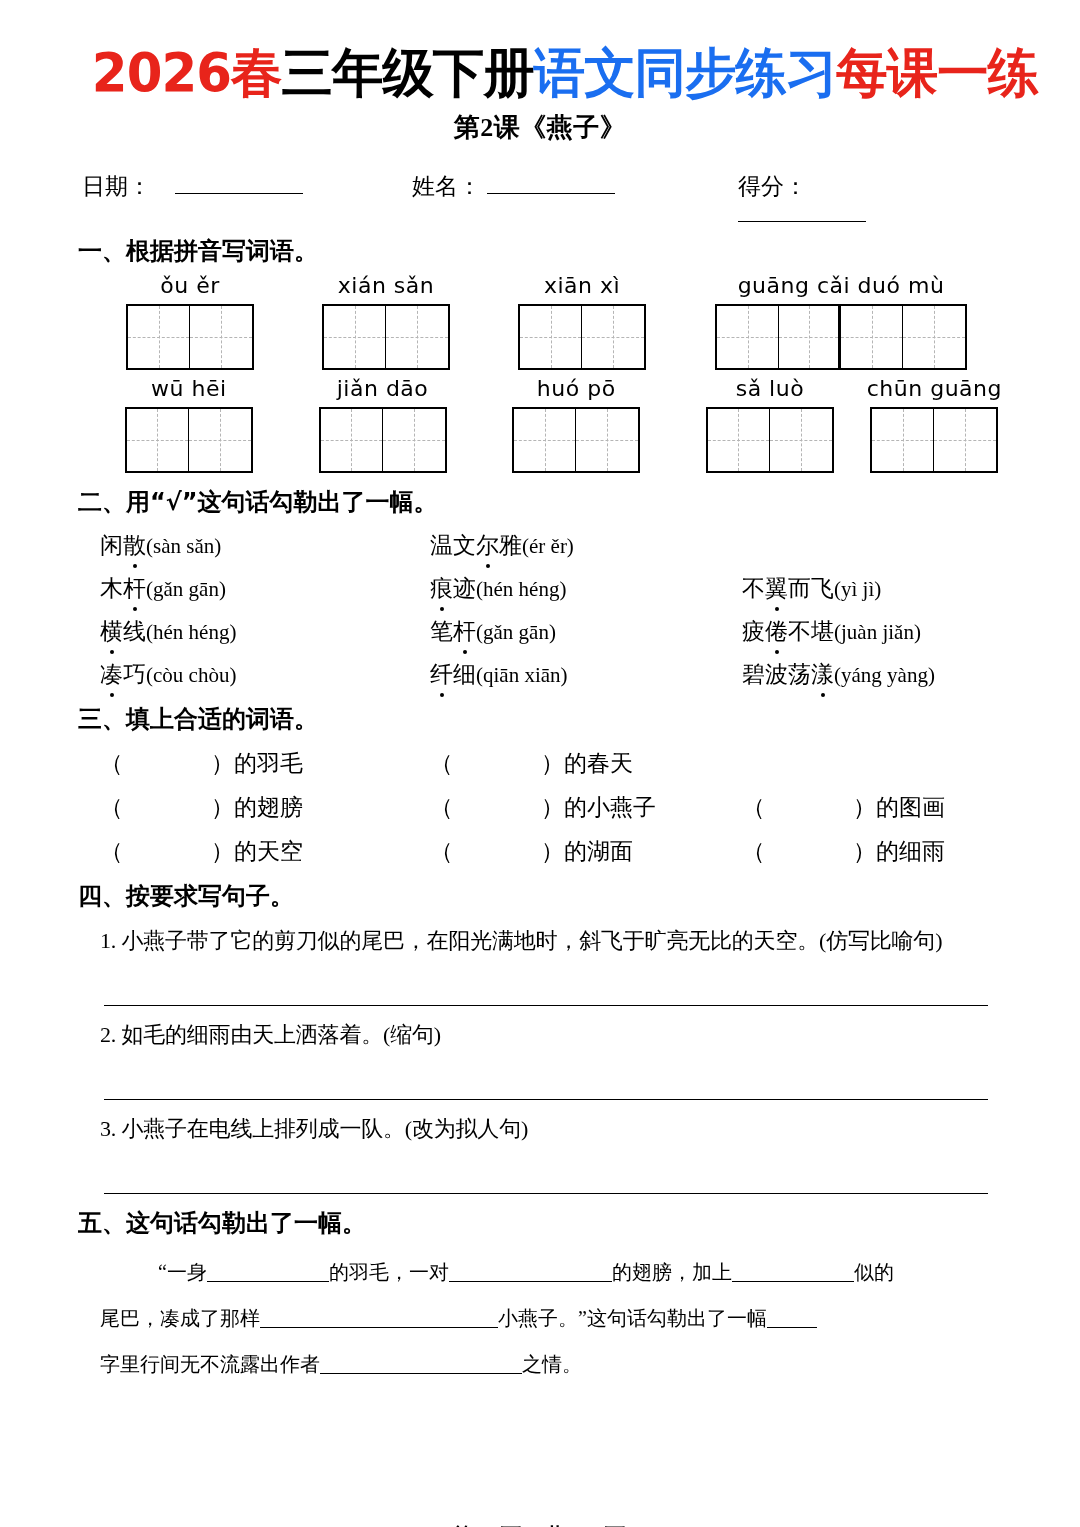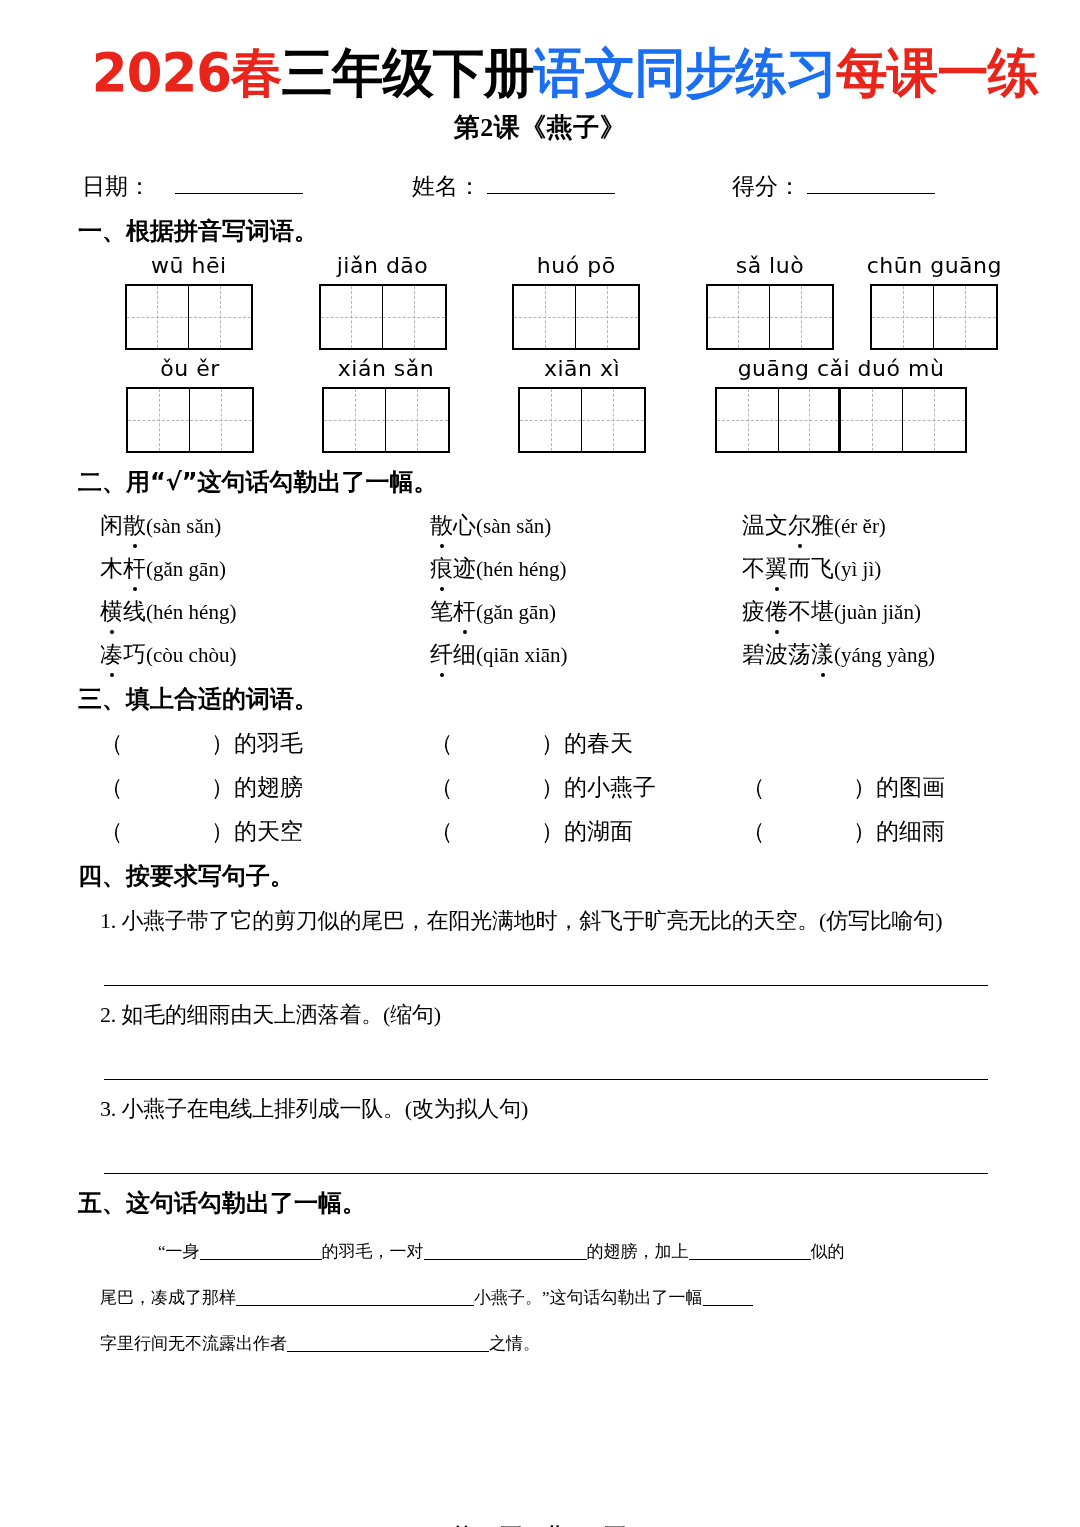--- a/index.html
+++ b/index.html
@@ -46,21 +46,21 @@
   
   .info-row {
     display: flex;
     margin-top: 26px;
     font-size: 23px;
     padding: 0 10px 0 4px;
   }
   .info-item { display: flex; align-items: baseline; white-space: nowrap; }
   .info-item.i1 { width: 330px; gap: 18px; }
   .info-item.i2 { width: 320px; }
-  .info-item.i3 { width: auto; }
+  .info-item.i3 { width: auto; flex-direction: column; }
   .blank-line {
     display: inline-block;
     border-bottom: 1.6px solid #000;
     width: 128px;
     margin-left: 6px;
     height: 20px;
   }
 
   
   .sec-head {
@@ -166,21 +166,21 @@
     letter-spacing: -0.2px;
   }
   .answer-line {
     border-bottom: 1.8px solid #000;
     height: 36px;
     margin: 14px 14px 0 26px;
   }
 
   
   .cloze {
-    font-size: 17px;
+    font-size: 20px;
     line-height: 46px;
     padding-left: 22px;
     margin-top: 10px;
     white-space: nowrap;
   }
   .cloze .ln { line-height: 46px; }
   .cloze .indent { display: inline-block; width: 58px; }
   .u {
     display: inline-block;
     border-bottom: 1.8px solid #000;
@@ -226,20 +226,52 @@
     <div class="info-item i3">
       <span>得分：</span>
       <span class="blank-line"></span>
     </div>
   </div>
 
   <div class="sec-head">一、根据拼音写词语。</div>
   <div id="sec1-rows">
       <div class="pin-row">
         <div class="pin-group" style="width: 196px;">
+          <div class="pin-label">ǒu ěr</div>
+          <div class="grid">
+            <div class="cell"></div>
+            <div class="cell"></div>
+          </div>
+        </div>
+        <div class="pin-group" style="width: 196px;">
+          <div class="pin-label">xián sǎn</div>
+          <div class="grid">
+            <div class="cell"></div>
+            <div class="cell"></div>
+          </div>
+        </div>
+        <div class="pin-group" style="width: 196px;">
+          <div class="pin-label">xiān xì</div>
+          <div class="grid">
+            <div class="cell"></div>
+            <div class="cell"></div>
+          </div>
+        </div>
+        <div class="pin-group" style="flex: 1 1 0%;">
+          <div class="pin-label">guāng  cǎi  duó  mù</div>
+          <div class="grid">
+            <div class="cell"></div>
+            <div class="cell thick-right"></div>
+            <div class="cell"></div>
+            <div class="cell"></div>
+          </div>
+        </div>
+      </div>
+      <div class="pin-row">
+        <div class="pin-group" style="width: 196px;">
           <div class="pin-label">wū hēi</div>
           <div class="grid">
             <div class="cell"></div>
             <div class="cell"></div>
           </div>
         </div>
         <div class="pin-group" style="width: 196px;">
           <div class="pin-label">jiǎn dāo</div>
           <div class="grid">
             <div class="cell"></div>
@@ -256,64 +288,31 @@
         <div class="pin-group" style="width: 196px;">
           <div class="pin-label">sǎ luò</div>
           <div class="grid">
             <div class="cell"></div>
             <div class="cell"></div>
           </div>
         </div>
         <div class="pin-group" style="flex: 1 1 0%;">
           <div class="pin-label">chūn guāng</div>
           <div class="grid">
-            <div class="cell"></div>
-            <div class="cell"></div>
-          </div>
-        </div>
-      </div>
-      <div class="pin-row">
-        <div class="pin-group" style="width: 196px;">
-          <div class="pin-label">ǒu ěr</div>
-          <div class="grid">
-            <div class="cell"></div>
-            <div class="cell"></div>
-          </div>
-        </div>
-        <div class="pin-group" style="width: 196px;">
-          <div class="pin-label">xián sǎn</div>
-          <div class="grid">
-            <div class="cell"></div>
-            <div class="cell"></div>
-          </div>
-        </div>
-        <div class="pin-group" style="width: 196px;">
-          <div class="pin-label">xiān xì</div>
-          <div class="grid">
-            <div class="cell"></div>
-            <div class="cell"></div>
-          </div>
-        </div>
-        <div class="pin-group" style="flex: 1 1 0%;">
-          <div class="pin-label">guāng  cǎi  duó  mù</div>
-          <div class="grid">
-            <div class="cell"></div>
-            <div class="cell thick-right"></div>
             <div class="cell"></div>
             <div class="cell"></div>
           </div>
         </div>
       </div>
     </div>
 
   <div class="sec-head">二、用“√”这句话勾勒出了一幅。</div>
   <div id="sec2-rows">
       <div class="choice-row">
         <div class="choice-item c1"><span>闲</span><span class="dotted">散</span><span class="py">(sàn  sǎn)</span></div>
-        <div class="choice-item c2"><span class="dotted">散</span><span>心</span><span class="py">(sàn  sǎn)</span></div>
         <div class="choice-item c3"><span>温</span><span>文</span><span class="dotted">尔</span><span>雅</span><span class="py">(ér  ěr)</span></div>
       </div>
       <div class="choice-row">
         <div class="choice-item c1"><span>木</span><span class="dotted">杆</span><span class="py">(gǎn  gān)</span></div>
         <div class="choice-item c2"><span class="dotted">痕</span><span>迹</span><span class="py">(hén  héng)</span></div>
         <div class="choice-item c3"><span>不</span><span class="dotted">翼</span><span>而</span><span>飞</span><span class="py">(yì  jì)</span></div>
       </div>
       <div class="choice-row">
         <div class="choice-item c1"><span class="dotted">横</span><span>线</span><span class="py">(hén  héng)</span></div>
         <div class="choice-item c2"><span>笔</span><span class="dotted">杆</span><span class="py">(gǎn  gān)</span></div>

